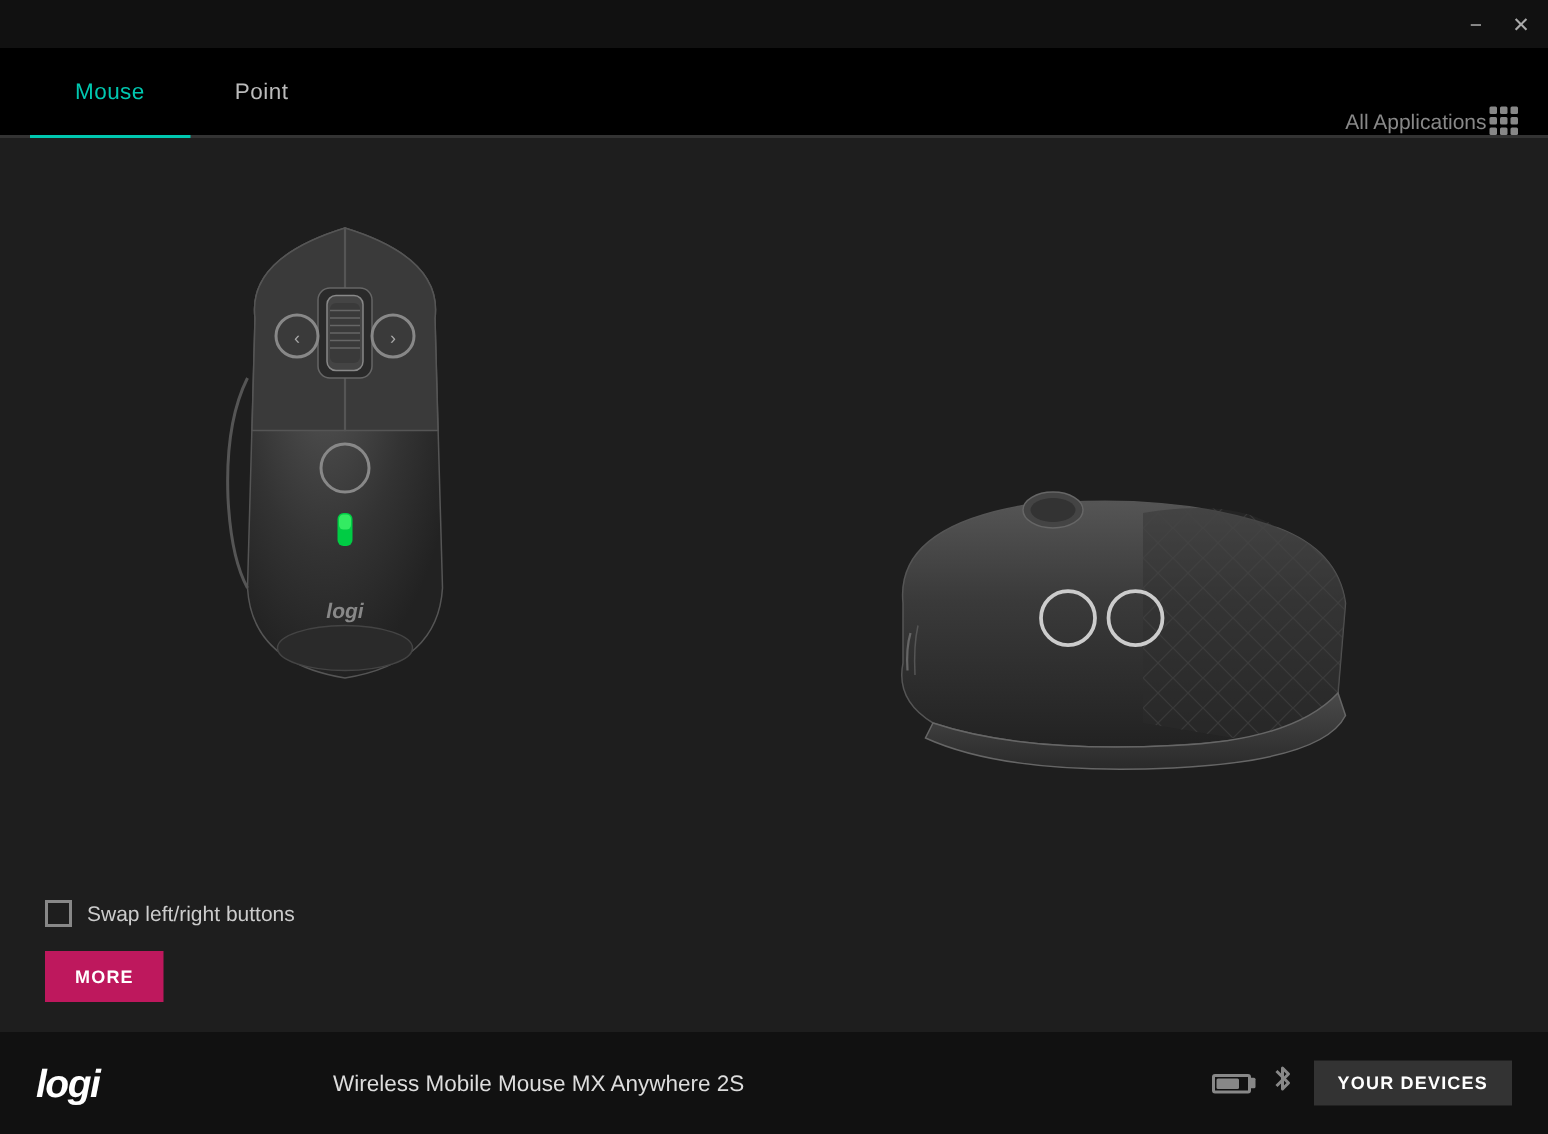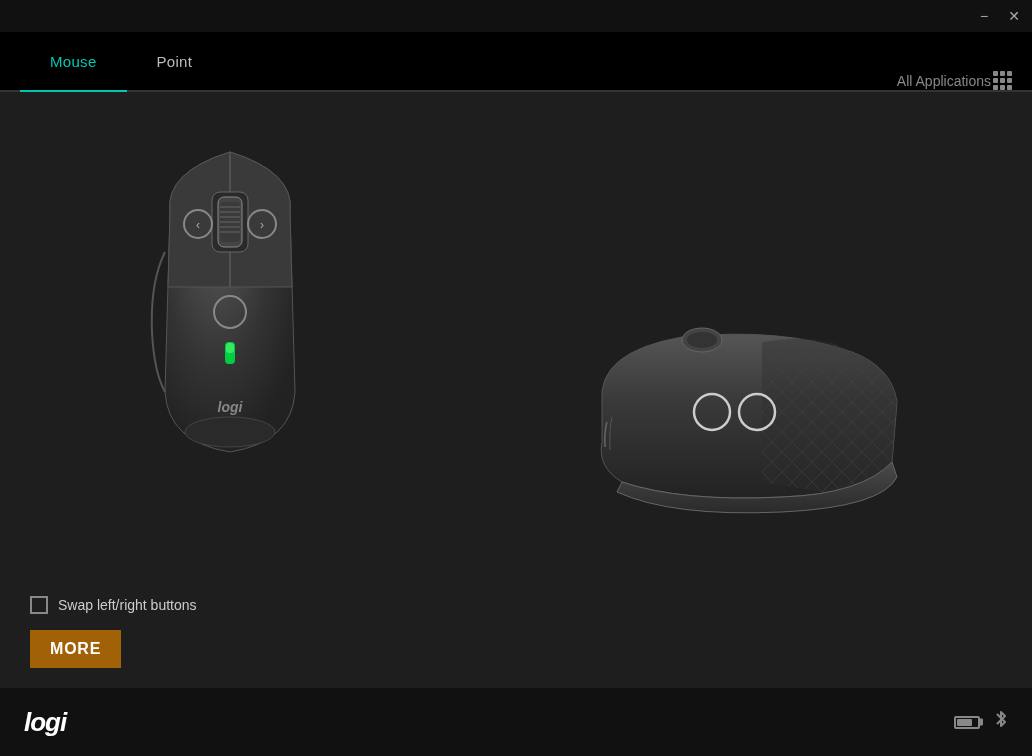--- a/index.html
+++ b/index.html
@@ -149,24 +149,24 @@
     .checkbox-label {
       font-size: 14px;
       color: #ccc;
     }
     .btn-row {
       display: flex;
       gap: 12px;
     }
     .btn {
       padding: 10px 20px;
-      background: #a16207;
+      background: #be185d;
       color: #fff;
       border: none;
-      font-size: 16px;
+      font-size: 12px;
       font-weight: 700;
       letter-spacing: 0.8px;
       cursor: pointer;
       text-transform: uppercase;
     }
 
     
     .footer {
       height: 68px;
       background: #111;
@@ -377,27 +377,29 @@
     </div>
     <div class="btn-row">
       <button class="btn">MORE</button>
     </div>
   </div>
 
 </div>
 
 <div class="footer">
   <span class="footer-logo">logi</span>
+  <span class="footer-device-name">Wireless Mobile Mouse MX Anywhere 2S</span>
   <div class="footer-right">
 
     <div class="battery-icon">
       <div class="battery-body">
         <div class="battery-fill"></div>
       </div>
     </div>
 
     <span class="bluetooth-icon">
       <svg width="14" height="20" viewBox="0 0 14 20">
         <polyline points="3,4 11,12 7,16 7,2 11,6 3,14" fill="none" stroke="#888" stroke-width="2" stroke-linejoin="round"></polyline>
       </svg>
     </span>
+    <button class="your-devices-btn">YOUR DEVICES</button>
   </div>
 </div>
 
 </body></html>

